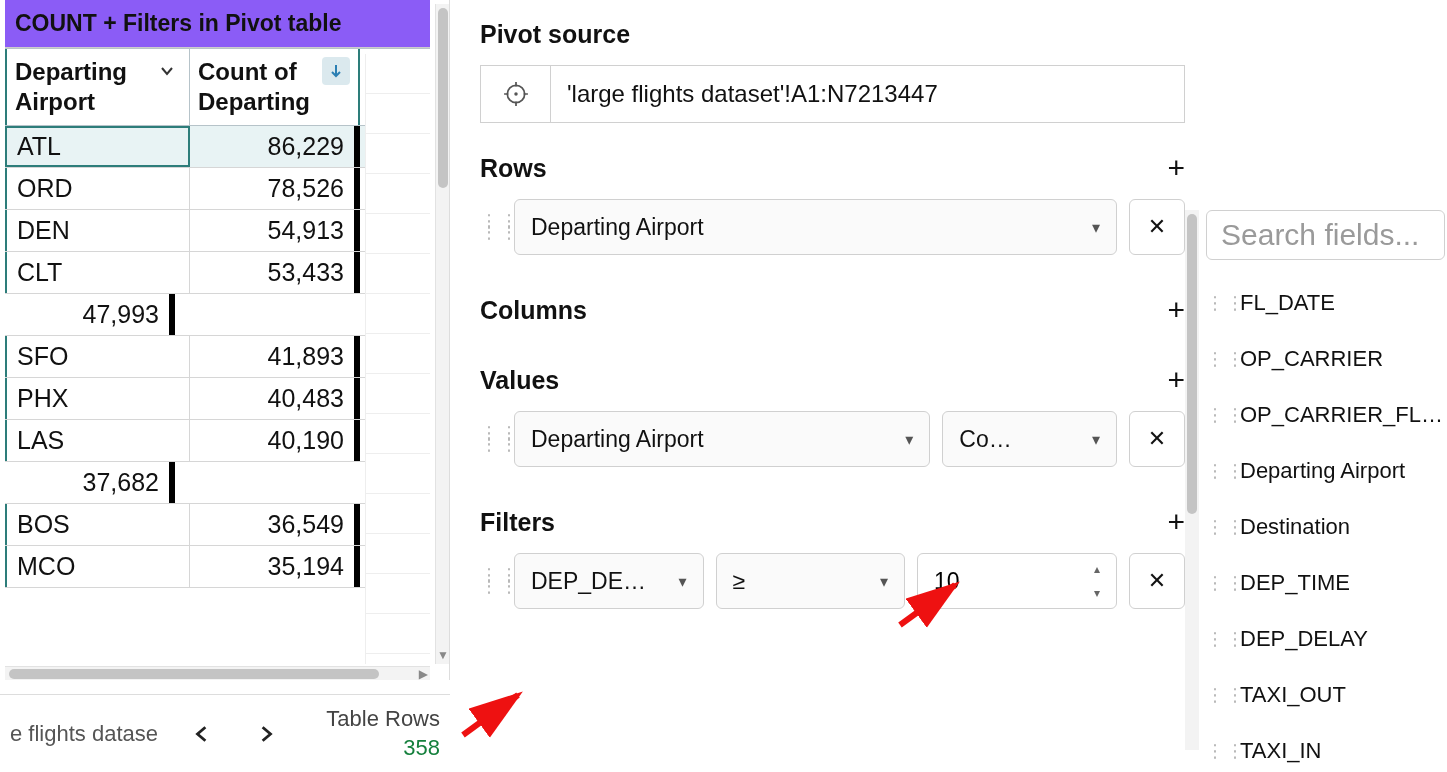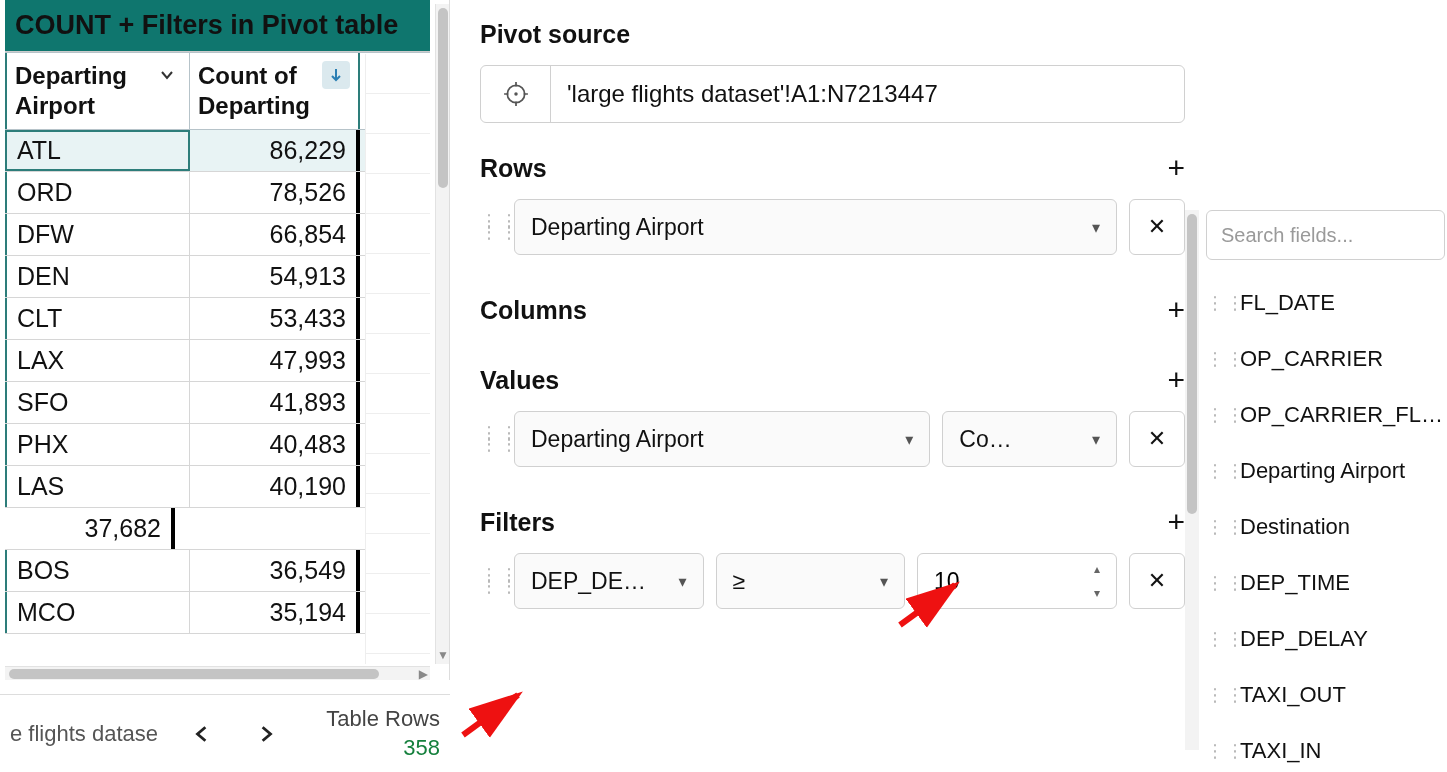--- a/index.html
+++ b/index.html
@@ -24,23 +24,23 @@
     overflow: hidden;
   }
   .pivot-scroll {
     position: absolute;
     left: 5px; top: 0;
     width: 425px;
     height: 665px;
   }
   .pivot-title {
     font-weight: 700;
-    font-size: 27px;
+    font-size: 23px;
     padding: 10px 12px 10px 10px;
-    background: #0f766e;
+    background: #8b5cf6;
     border-bottom: 1px solid #ccc;
     white-space: nowrap;
   }
   .pivot-headers {
     display: flex;
     border-bottom: 1px solid #b6c3c9;
     border-top: 1px solid #b6c3c9;
   }
   .ph {
     display: flex;
@@ -80,21 +80,21 @@
     width: 185px;
     padding: 6px 10px;
     border-right: 1px solid #d6d6d6;
     border-left: 2px solid #2d7d7a;
     white-space: nowrap;
   }
   .pr-right {
     width: 170px;
     padding: 6px 10px;
     text-align: right;
-    border-right: 4px solid #000000;
+    border-right: 6px solid #000000;
   }
   .hl .pr-left { outline: 2px solid #2d7d7a; outline-offset: -2px; }
   .pivot-extra-cols {
     position: absolute;
     left: 360px; top: 54px;
     width: 65px;
     height: 610px;
     border-left: 1px solid #eee;
     background: repeating-linear-gradient(
       to bottom, #fff 0, #fff 39px, #eee 39px, #eee 40px
@@ -196,21 +196,21 @@
   .config-pane .plus {
     font-size: 30px;
     font-weight: 400;
     line-height: 1;
     cursor: pointer;
   }
   .source-box {
     display: flex;
     align-items: center;
     border: 1px solid #d0d0d0;
-    border-radius: 6px;
+    border-radius: 0;
     height: 58px;
     margin-bottom: 30px;
   }
   .source-box .target-btn {
     width: 70px; height: 100%;
     display: flex; align-items: center; justify-content: center;
     border-right: 1px solid #d0d0d0;
     cursor: pointer;
   }
   .source-box .src-text {
@@ -319,21 +319,21 @@
   }
   .search-box {
     position: absolute;
     top: 210px; left: 6px; right: 2px;
     height: 50px;
   }
   .search-box input {
     width: 100%; height: 100%;
     border: 1px solid #d0d0d0;
     border-radius: 6px;
-    font-size: 20px;
+    font-size: 30px;
     padding: 0 14px;
     color: #333;
   }
   .search-box input::placeholder { color: #9a9a9a; }
   .field-list {
     position: absolute;
     top: 275px; left: 6px; right: 2px;
   }
   .field-item {
     display: flex;
@@ -388,33 +388,28 @@
     <div class="pivot-body" id="pivot-body">
         <div class="pivot-row hl">
           <div class="pr-left">ATL</div>
           <div class="pr-right">86,229</div>
         </div>
         <div class="pivot-row">
           <div class="pr-left">ORD</div>
           <div class="pr-right">78,526</div>
         </div>
         <div class="pivot-row">
-          <div class="pr-left">DFW</div>
-          <div class="pr-right">66,854</div>
-        </div>
-        <div class="pivot-row">
           <div class="pr-left">DEN</div>
           <div class="pr-right">54,913</div>
         </div>
         <div class="pivot-row">
           <div class="pr-left">CLT</div>
           <div class="pr-right">53,433</div>
         </div>
         <div class="pivot-row">
-          <div class="pr-left">LAX</div>
           <div class="pr-right">47,993</div>
         </div>
         <div class="pivot-row">
           <div class="pr-left">SFO</div>
           <div class="pr-right">41,893</div>
         </div>
         <div class="pivot-row">
           <div class="pr-left">PHX</div>
           <div class="pr-right">40,483</div>
         </div>

